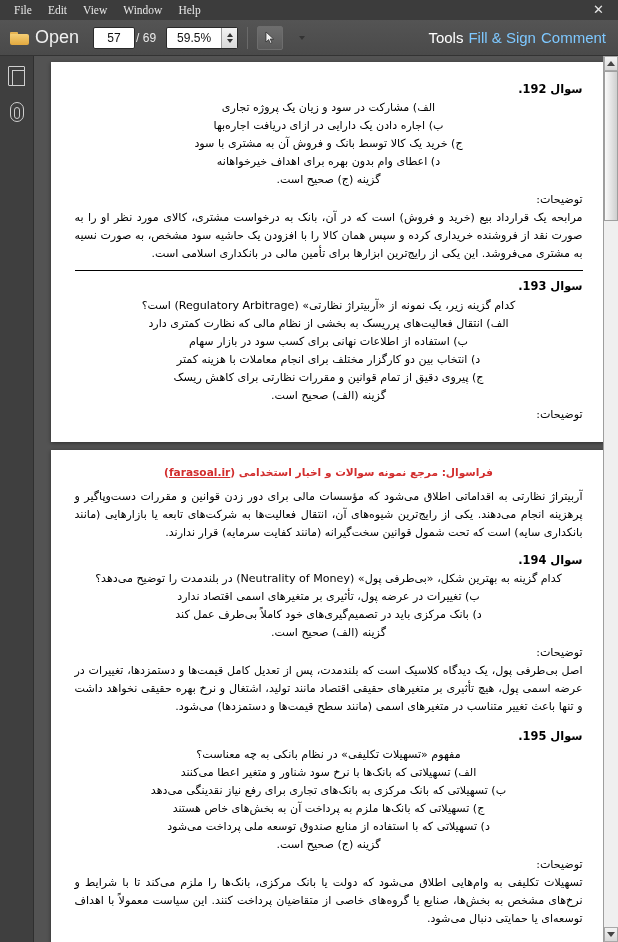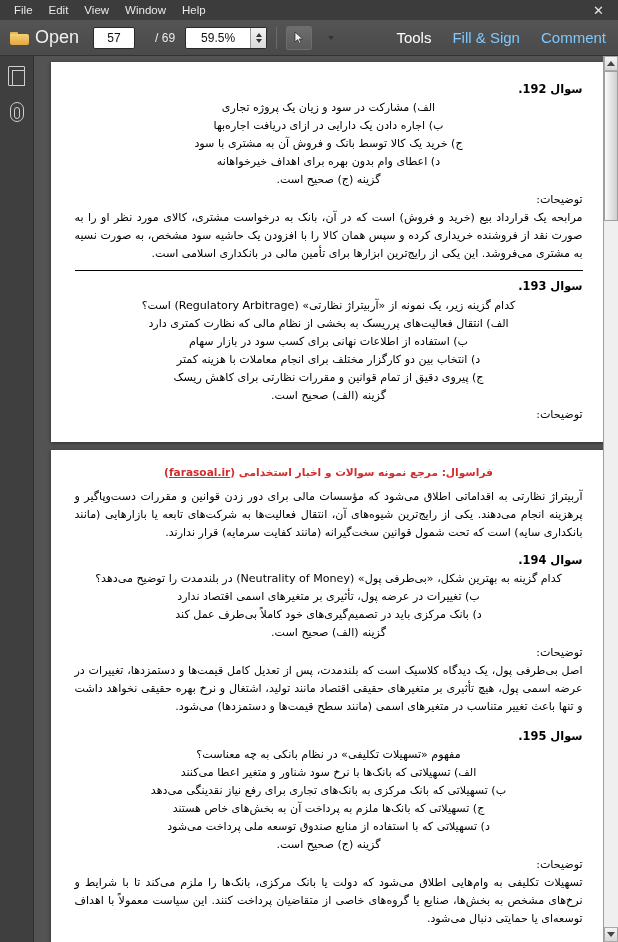--- a/index.html
+++ b/index.html
@@ -20,20 +20,21 @@
   
   .menubar {
     height: 20px;
     background: #3c3c3c;
     display: flex;
     align-items: center;
     padding: 0 6px;
     color: #e8e8e8;
     font-size: 11.5px;
     flex: 0 0 20px;
+    font-family: Liberation Serif, serif;
   }
   .menubar .mi {
     padding: 2px 8px;
     white-space: nowrap;
   }
   .menubar .spacer { flex: 1 1 auto; }
   .menubar .close {
     padding: 0 8px;
     font-size: 13px;
     color: #e8e8e8;
@@ -70,21 +71,21 @@
     border-radius: 1px 1px 0 0;
   }
   .folder-icon::after {
     content: "";
     position: absolute; left: 0; top: 4px;
     width: 19px; height: 11px;
     background: linear-gradient(to bottom,#f6cf76,#e2a93f);
     border-radius: 1px 2px 2px 2px;
   }
   .pg-box {
-    display: flex; align-items: center; gap: 20px;
+    display: flex; align-items: center; gap: 1px;
     font-size: 12px;
     color: #f0f0f0;
   }
   .pg-input {
     width: 42px; height: 22px;
     background: #fff;
     border: 1px solid #2a2a2a;
     border-radius: 2px;
     color: #111;
     font-size: 12px;
@@ -94,21 +95,21 @@
   .pg-total { font-size: 12px; color: #eaeaea; }
   .zoom-box {
     display: flex; align-items: stretch;
     height: 22px;
     border: 1px solid #2a2a2a;
     border-radius: 2px;
     background: #fff;
     margin-left: 4px;
   }
   .zoom-val {
-    width: 64px;
+    width: 54px;
     color: #111;
     font-size: 12px;
     text-align: center;
     line-height: 20px;
   }
   .zoom-arrows {
     width: 16px;
     background: linear-gradient(to bottom,#f2f2f2,#d9d9d9);
     border-left: 1px solid #9a9a9a;
     display: flex; flex-direction: column;
@@ -137,21 +138,21 @@
     border: 1px solid #6d6d6d;
     border-radius: 2px;
     background: linear-gradient(to bottom,#6e6e6e,#5a5a5a);
     display: flex; align-items: center; justify-content: center;
     color: #f5f5f5;
     font-size: 12px;
   }
   .tb-btn.flat { border: none; background: transparent; }
   .tb-right {
     margin-left: auto;
-    display: flex; align-items: center; gap: 21px;
+    display: flex; align-items: center; gap: 5px;
     padding-right: 6px;
   }
   .tb-link {
     font-size: 15px;
     color: #fff;
   }
   .tb-link.blue { color: #7ec8ff; }
   .tb-link.blue2 { color: #7ec8ff; }
 
   

